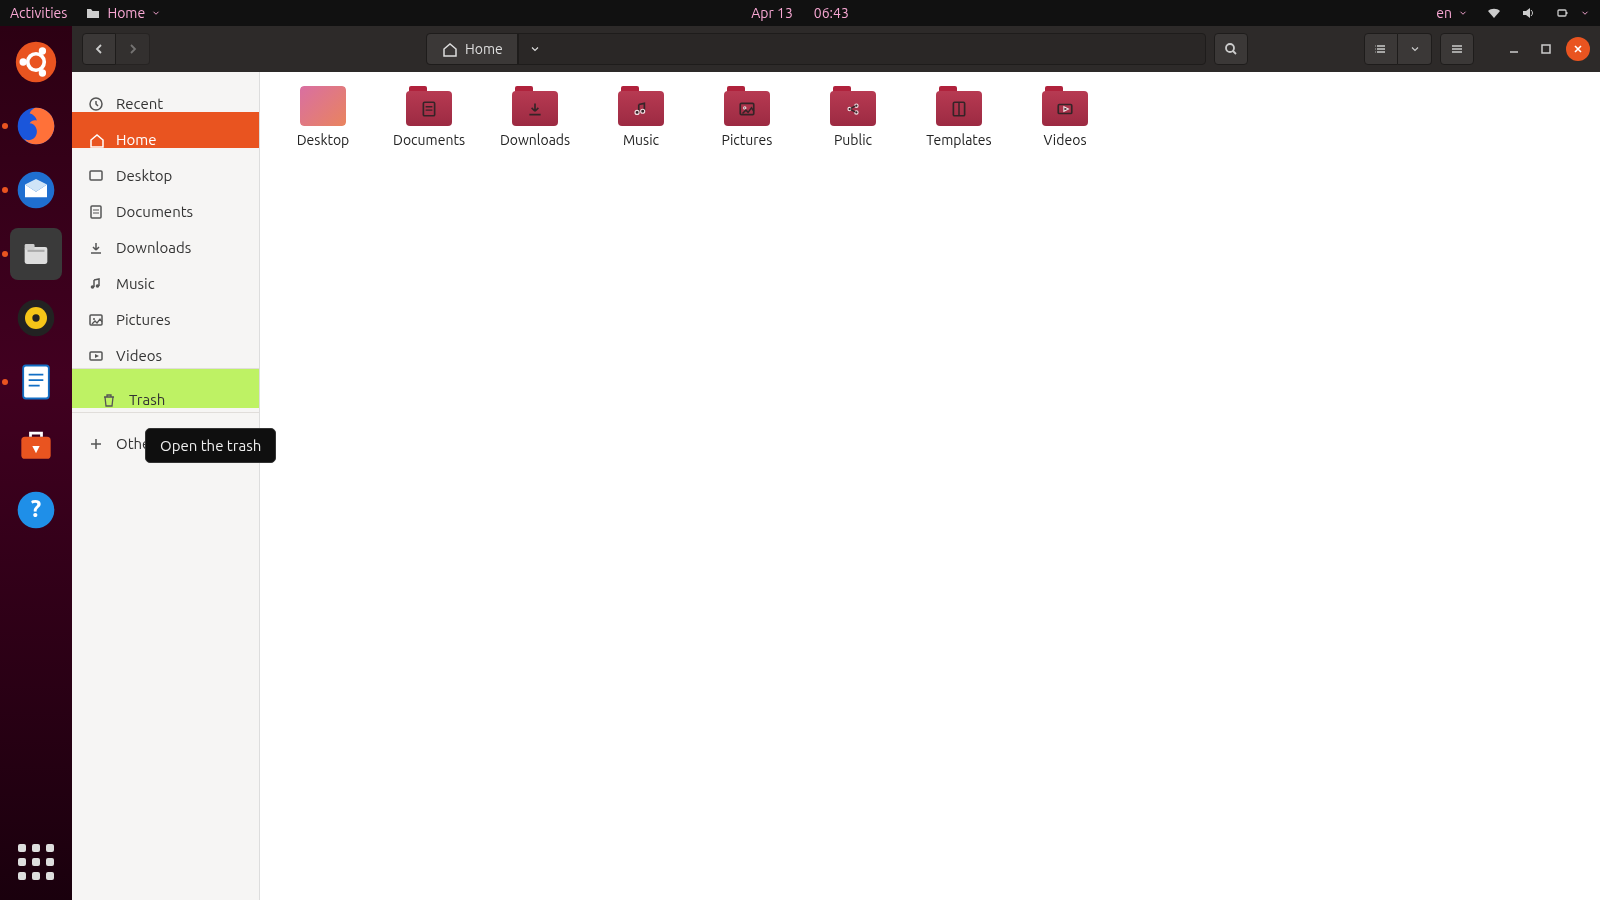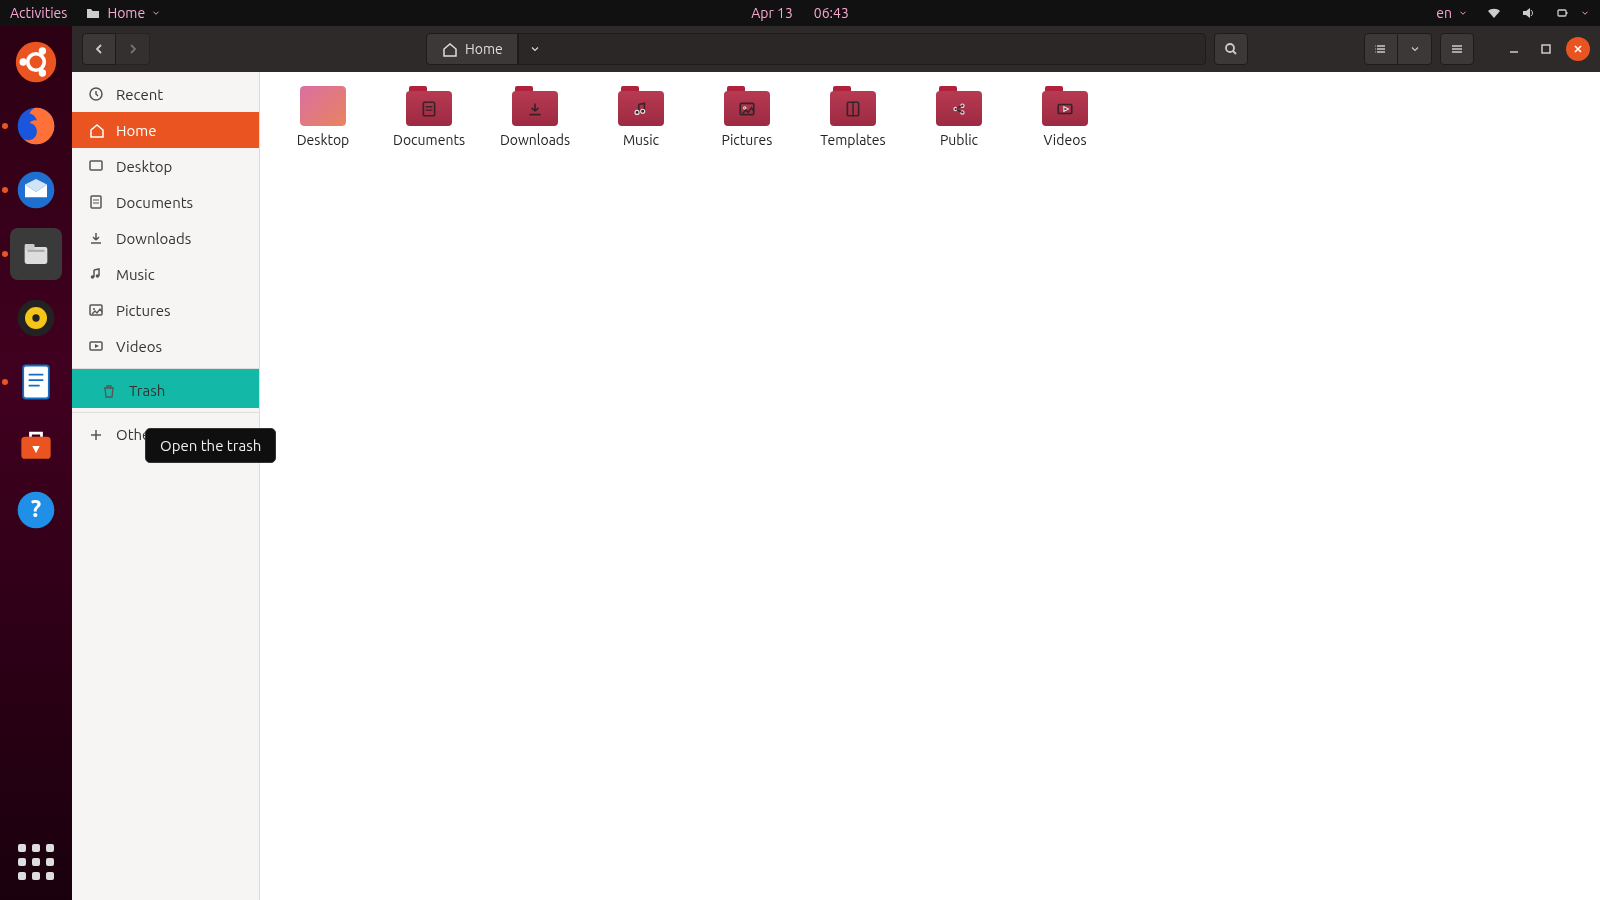--- a/index.html
+++ b/index.html
@@ -36,23 +36,23 @@
 .path-seg{display:flex;align-items:center;gap:8px;padding:0 14px;height:100%;cursor:pointer;color:#ddd;}
 .path-seg.first{background:#3b3837;border-right:1px solid #1e1c1b;border-top-left-radius:4px;border-bottom-left-radius:4px;}
 .path-seg.caret{padding:0 10px;border-left:1px solid #1e1c1b;}
 .toolbar .grow{flex:1;}
 .win-close{width:24px;height:24px;border-radius:50%;background:#E95420;display:flex;align-items:center;justify-content:center;color:#fff;font-size:12px;cursor:pointer;}
 .win-ctrl{width:24px;height:24px;display:flex;align-items:center;justify-content:center;color:#ccc;cursor:pointer;}
 
 
 .body{flex:1;display:flex;min-height:0;}
 .sidebar{width:188px;background:#f6f5f4;border-right:1px solid #ddd;padding-top:4px;}
-.side-item{height:36px;display:flex;align-items:center;gap:12px;padding:0 16px;color:#333;cursor:pointer;font-size:15px;}
+.side-item{height:36px;display:flex;align-items:flex-end;gap:12px;padding:0 16px;color:#333;cursor:pointer;font-size:15px;}
 .side-item.active{background:#E95420;color:#fff;}
-.side-item.hover{background:#14b8a6;padding-left:29px;}
+.side-item.hover{background:#bef264;padding-left:29px;}
 .side-item.sep{border-top:1px solid #e0ddda;margin-top:4px;padding-top:4px;height:40px;}
 .side-item svg{width:16px;height:16px;flex-shrink:0;}
 .side-item.active svg{stroke:#fff;fill:#fff;}
 
 .content{flex:1;background:#fff;padding:14px 10px;display:flex;flex-wrap:wrap;align-content:flex-start;}
 .folder{width:106px;display:flex;flex-direction:column;align-items:center;gap:6px;cursor:pointer;color:#222;font-size:14px;}
 .folder .ficon{width:46px;height:40px;position:relative;}
 .folder .tab{position:absolute;top:0;left:3px;width:18px;height:7px;background:#b0223c;border-radius:2px 2px 0 0;}
 .folder .body-f{position:absolute;top:5px;left:0;right:0;bottom:0;background:linear-gradient(#b73a52,#9c2a42);border-radius:4px;display:flex;align-items:center;justify-content:center;}
 .folder .body-f svg{width:18px;height:18px;stroke:#fff;opacity:.85;}
@@ -460,36 +460,36 @@
               </svg>
             </div>
           </div>
         <span>Pictures</span>
       </div>
       <div class="folder">
         <div class="ficon">
             <div class="tab"></div>
             <div class="body-f">
               <svg viewBox="0 0 16 16">
+                <use href="#i-share"></use>
+              </svg>
+            </div>
+          </div>
+        <span>Public</span>
+      </div>
+      <div class="folder">
+        <div class="ficon">
+            <div class="tab"></div>
+            <div class="body-f">
+              <svg viewBox="0 0 16 16">
                 <use href="#i-template"></use>
               </svg>
             </div>
           </div>
         <span>Templates</span>
-      </div>
-      <div class="folder">
-        <div class="ficon">
-            <div class="tab"></div>
-            <div class="body-f">
-              <svg viewBox="0 0 16 16">
-                <use href="#i-share"></use>
-              </svg>
-            </div>
-          </div>
-        <span>Public</span>
       </div>
       <div class="folder">
         <div class="ficon">
             <div class="tab"></div>
             <div class="body-f">
               <svg viewBox="0 0 16 16">
                 <use href="#i-video"></use>
               </svg>
             </div>
           </div>

